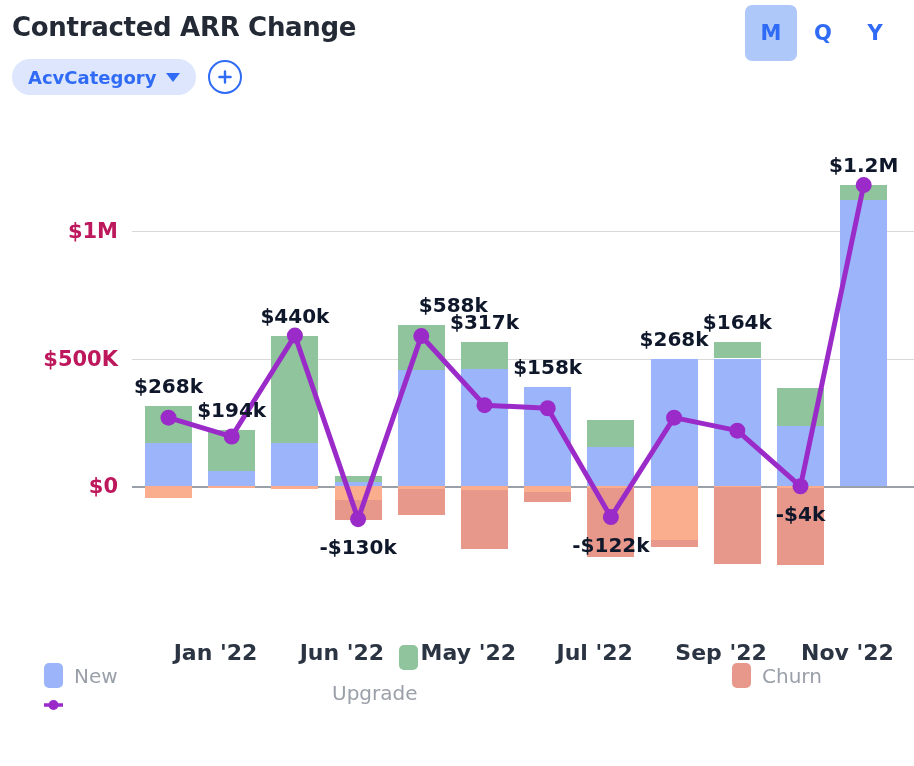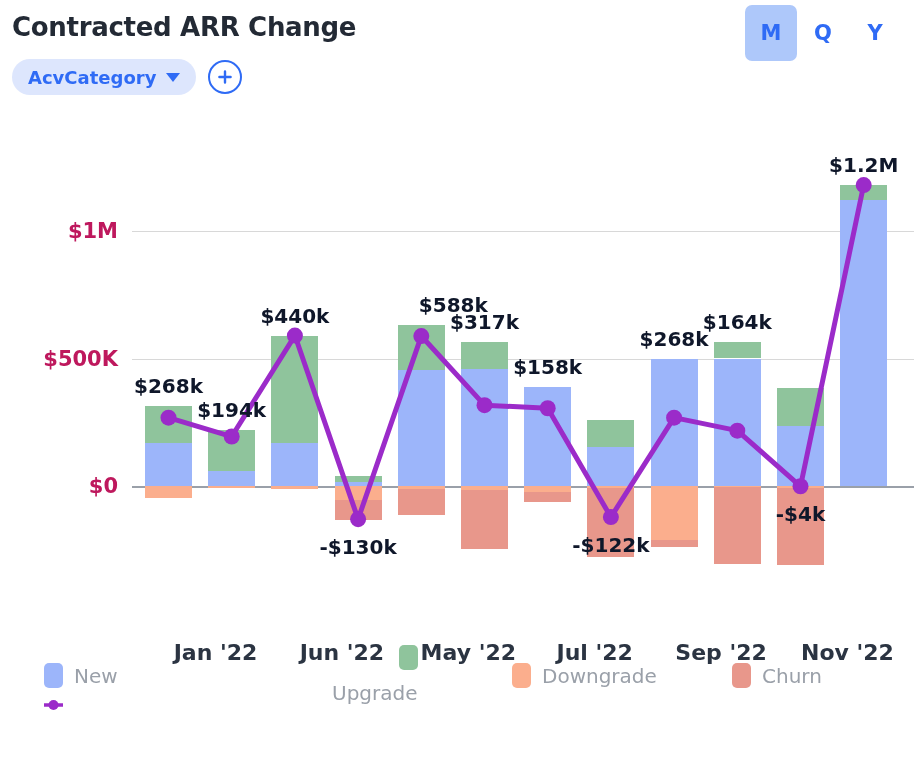--- a/index.html
+++ b/index.html
@@ -256,24 +256,20 @@
   <div class="legend">
     <div class="legend-row" id="legendRow1" style="position: relative; height: 30px;">
         <div class="legend-item" style="position: absolute; left: 0px;">
           <div class="swatch" style="background: rgb(156, 181, 250);"></div>
           <span class="legend-txt">New</span>
         </div>
         <div class="legend-item" style="position: absolute; left: 288px; flex-direction: column;">
           <div class="swatch" style="background: rgb(143, 196, 156);"></div>
           <span class="legend-txt">Upgrade</span>
         </div>
-        <div class="legend-item" style="position: absolute; left: 468px;">
-          <div class="swatch" style="background: rgb(251, 174, 141);"></div>
-          <span class="legend-txt">Downgrade</span>
-        </div>
         <div class="legend-item" style="position: absolute; left: 688px;">
           <div class="swatch" style="background: rgb(232, 151, 139);"></div>
           <span class="legend-txt">Churn</span>
         </div>
       </div>
     <div class="legend-row" id="legendRow2">
         <div class="legend-item">
           <div class="line-marker">
             <svg width="19" height="14" viewBox="0 0 19 14">
               <line x1="0" y1="7" x2="19" y2="7" stroke="#9b2bc9" stroke-width="3.5"></line>

